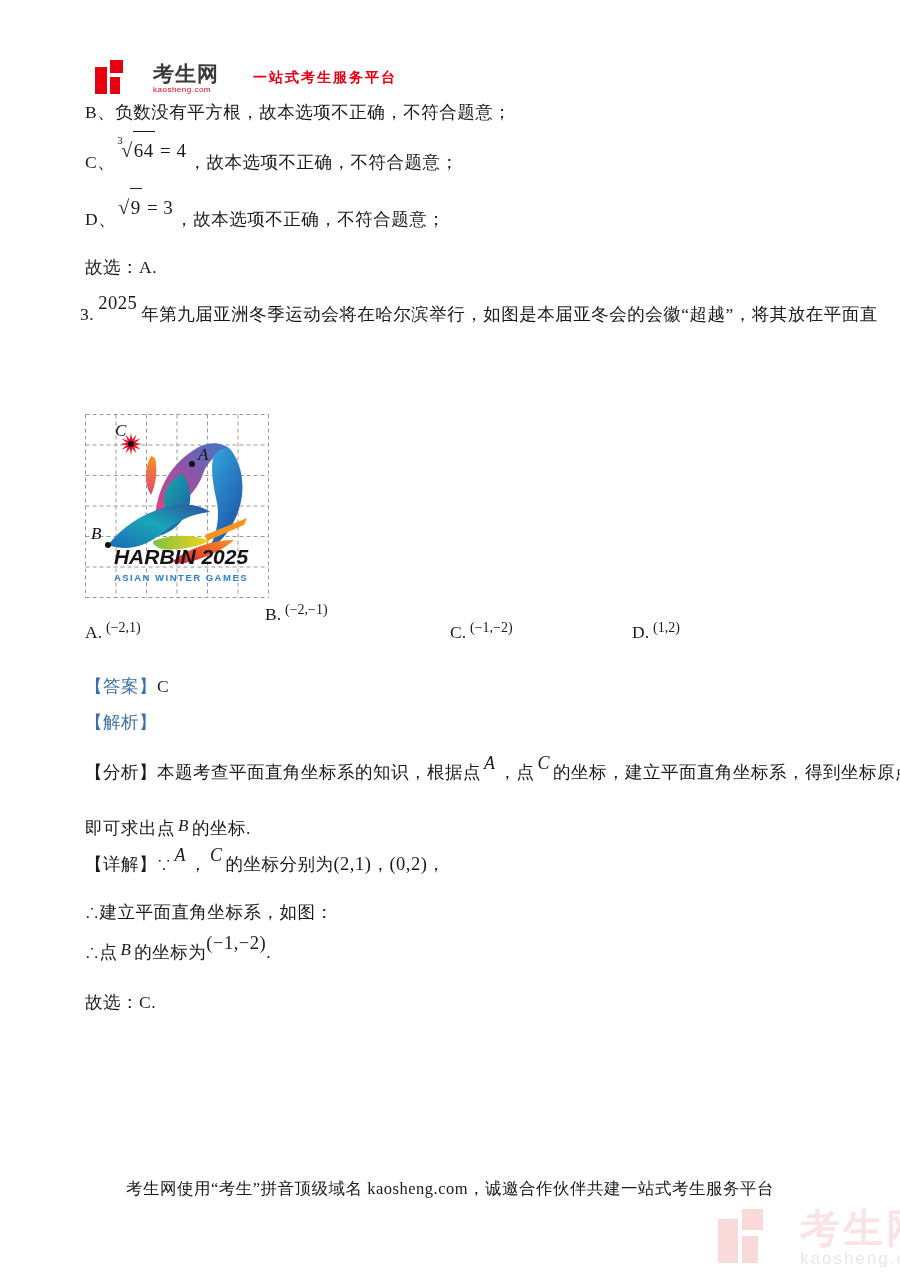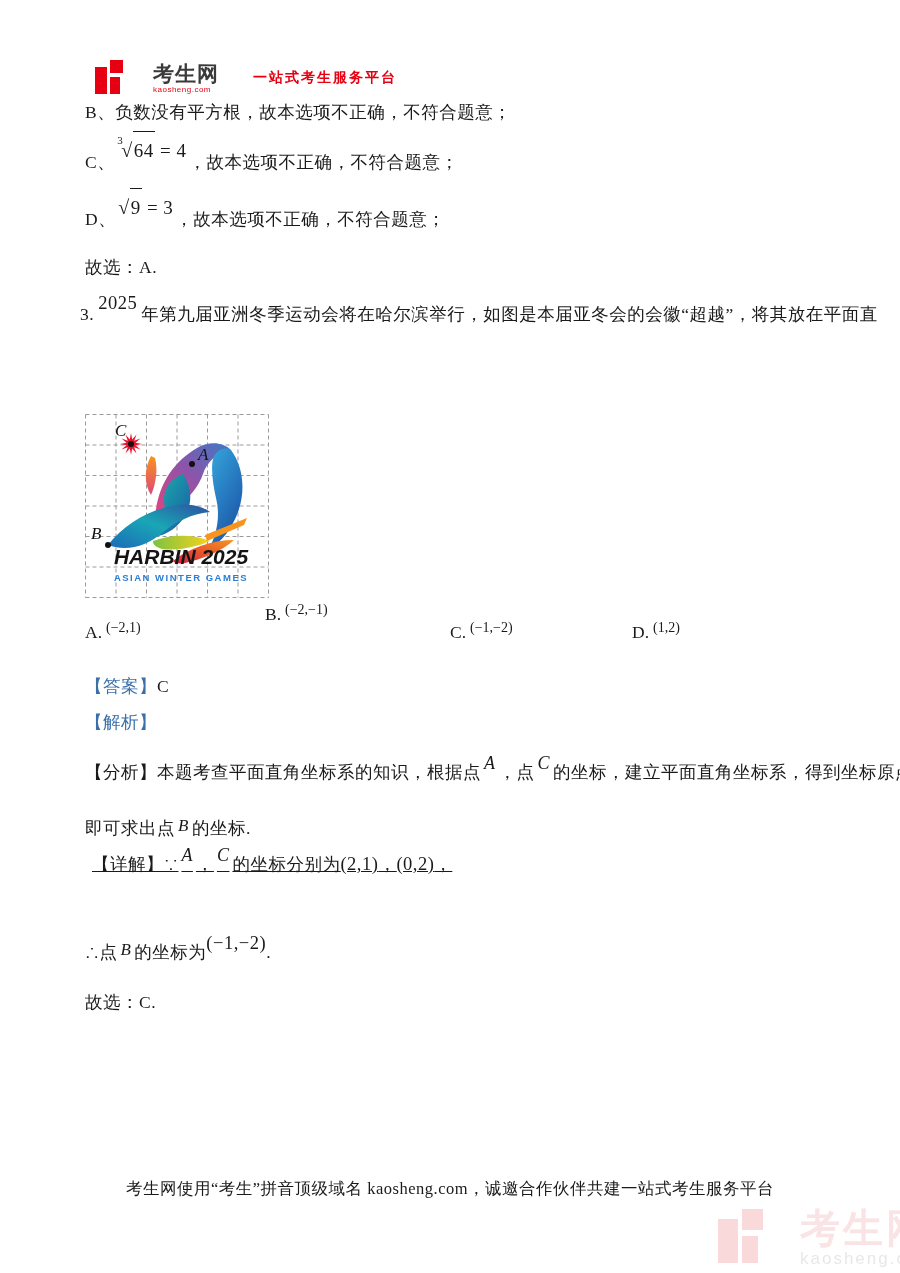--- a/index.html
+++ b/index.html
@@ -194,23 +194,24 @@
 
   <div class="abs tline blue-tag" style="left:85px; top:710px;">【解析】</div>
 
   <div class="abs tline" style="left:85px; top:760px;">
     <span>【分析】本题考查平面直角坐标系的知识，根据点</span><span class="mvar">A</span><span>，点</span><span class="mvar">C</span><span>的坐标，建立平面直角坐标系，得到坐标原点，</span>
   </div>
   <div class="abs tline" style="left:85px; top:808px;margin-top:8px;">
     <span>即可求出点</span><span class="mvar small">B</span><span>的坐标.</span>
   </div>
 
-  <div class="abs tline" style="left:92px; top:852px;text-decoration:underline;">
+  <div class="abs tline" style="left:85px; top:852px;">
     <span>【详解】∵</span><span class="mvar">A</span><span>，</span><span class="mvar">C</span><span>的坐标分别为</span><span class="coord">(2,1)</span><span>，</span><span class="coord">(0,2)</span><span>，</span>
   </div>
+  <div class="abs tline" style="left:85px; top:900px;">∴建立平面直角坐标系，如图：</div>
   <div class="abs tline" style="left:85px; top:940px;">
     <span>∴点</span><span class="mvar small">B</span><span>的坐标为</span><span class="coord raised">(−1,−2)</span><span>.</span>
   </div>
 
   <div class="abs tline" style="left:85px; top:990px;">故选：C.</div>
 
   <div class="abs footer">考生网使用“考生”拼音顶级域名 kaosheng.com，诚邀合作伙伴共建一站式考生服务平台</div>
 
   <div class="abs watermark">
     <div class="wm-blocks">

